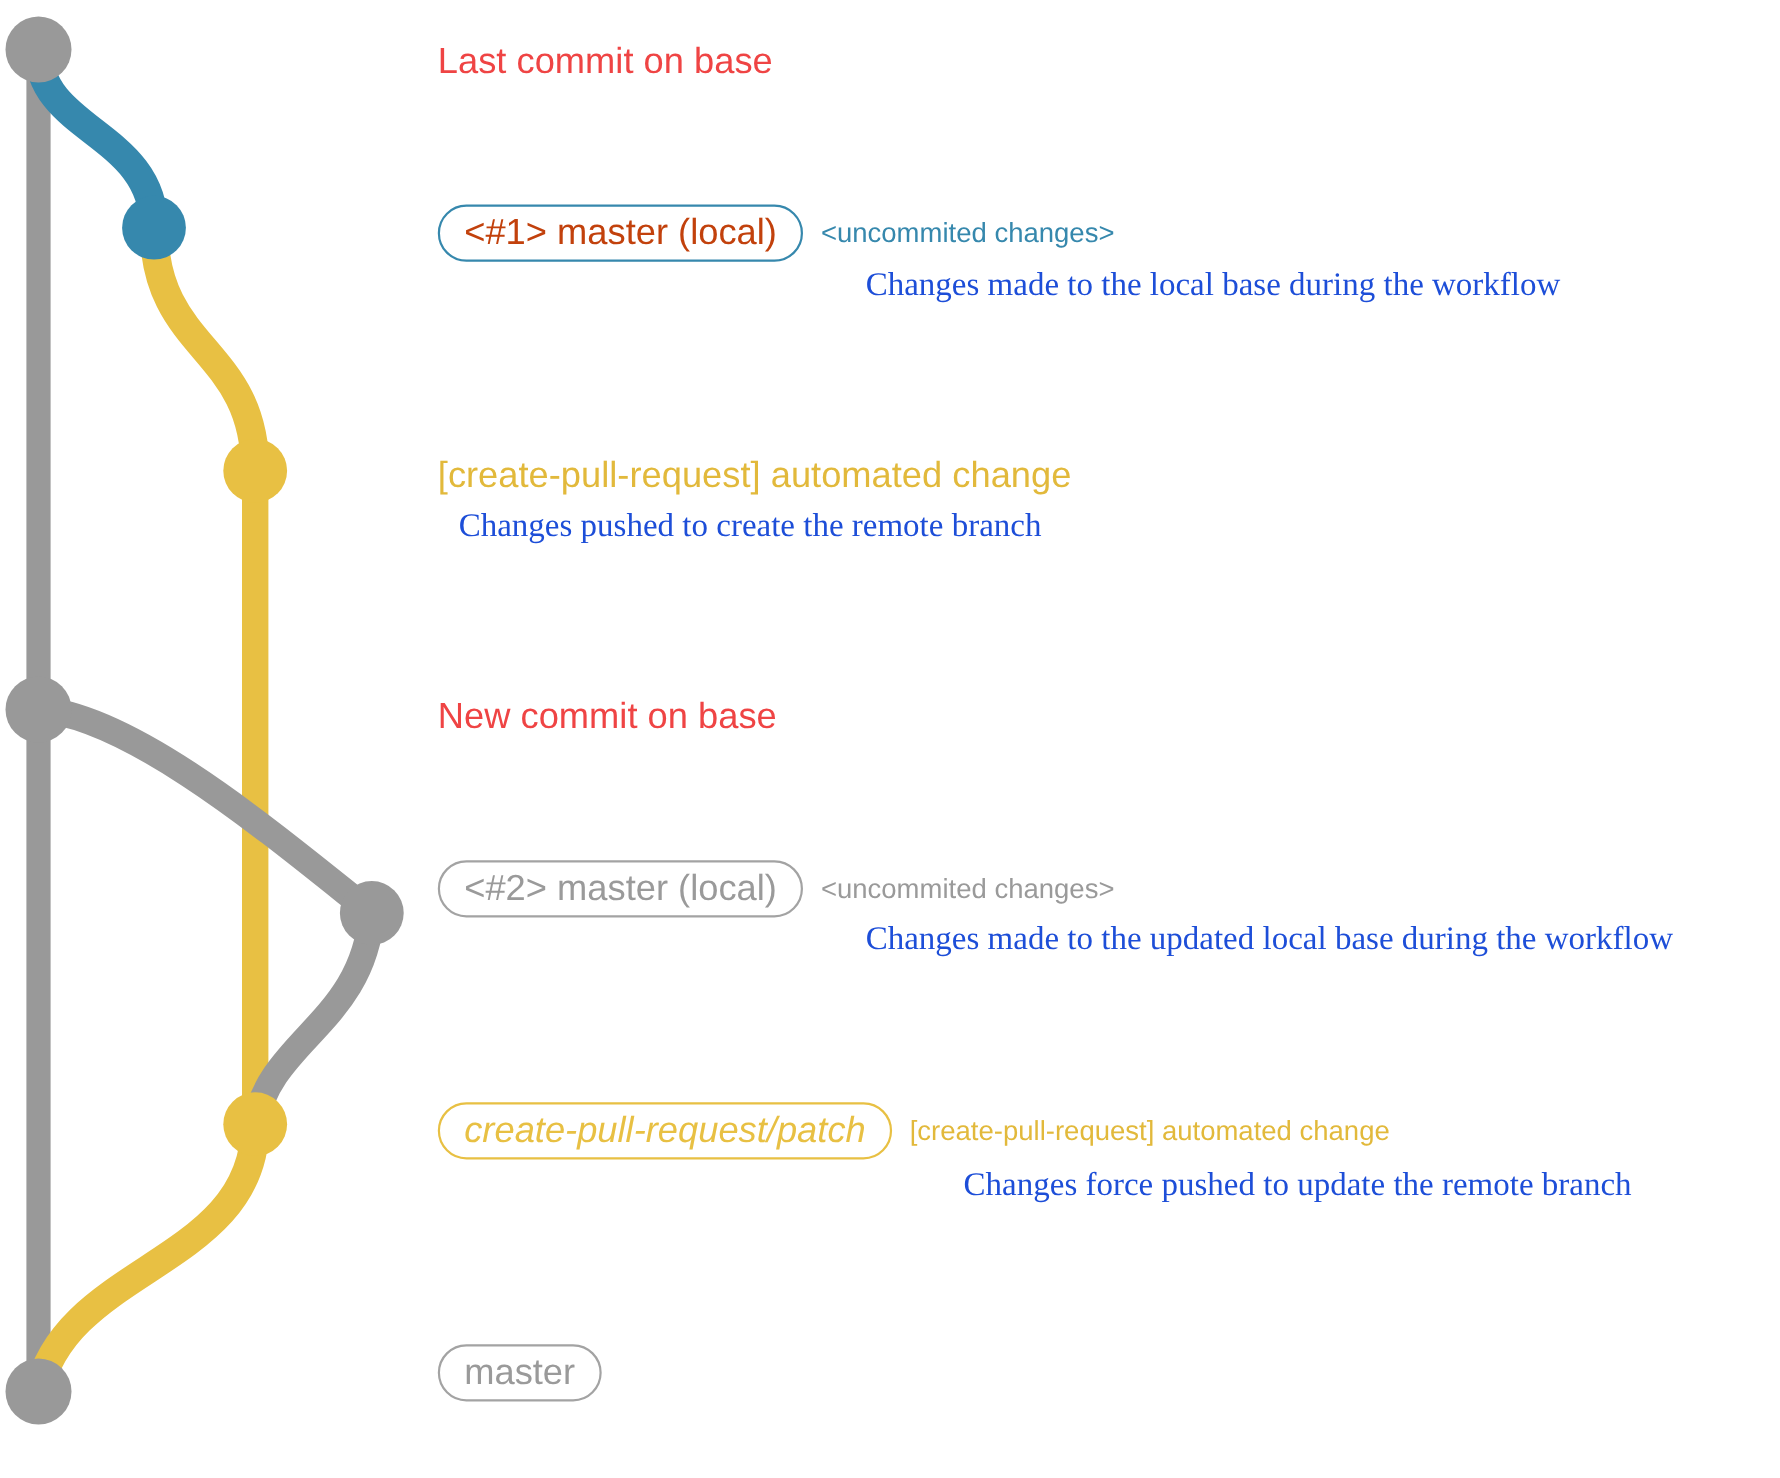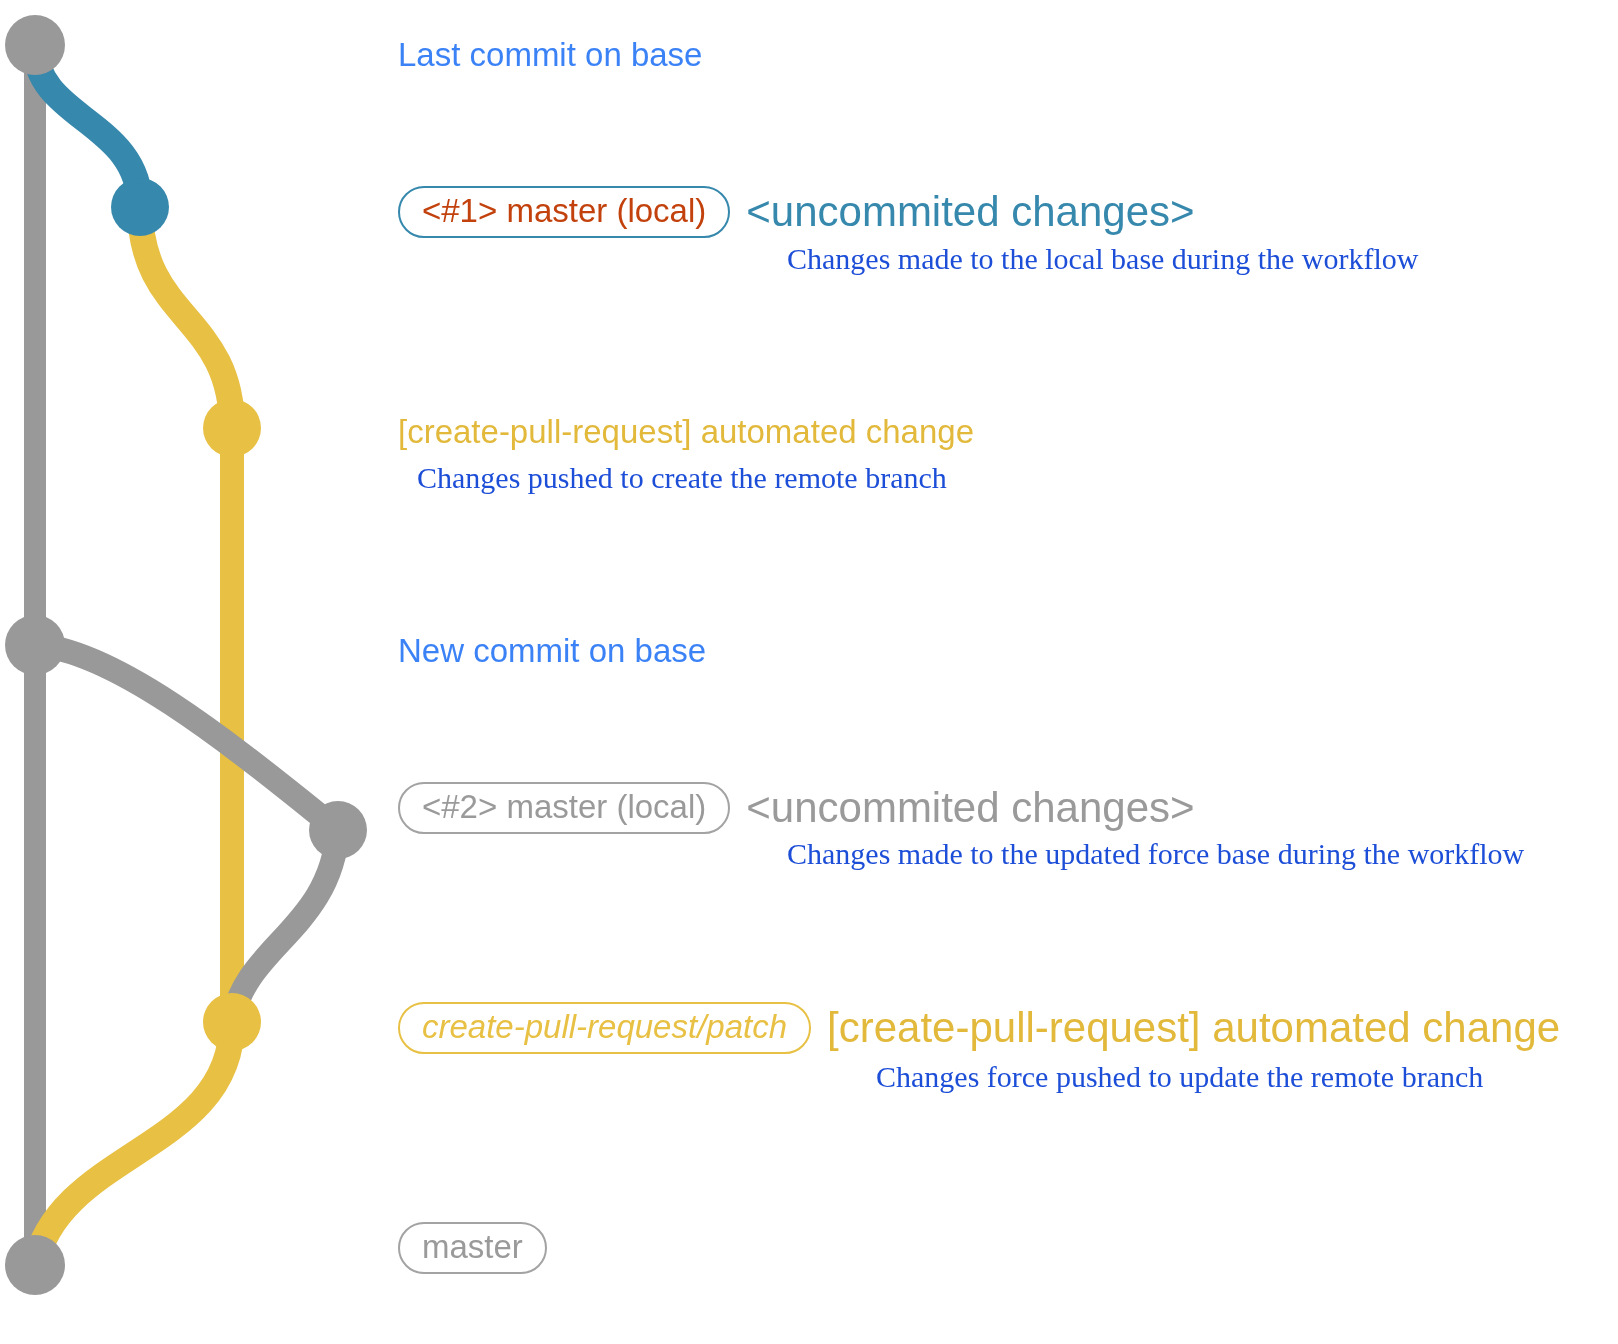--- a/index.html
+++ b/index.html
@@ -52,41 +52,41 @@
   .badge.yellow {
     border-color: #e8c043;
     color: #e8c043;
     font-style: italic;
   }
   .badge.gray {
     border-color: #a3a3a3;
     color: #9a9a9a;
   }
   .subject {
-    font-size: 42px;
+    font-size: 25px;
     line-height: 1.0;
     margin-left: 16px;
     color: #999999;
   }
   .subject.blue  { color: #3688ad; }
   .subject.yellow{ color: #e2b93b; }
   .subject.gray  { color: #9a9a9a; }
   .desc {
     position: absolute;
     font-family: "Liberation Serif", serif;
     font-size: 30px;
     line-height: 1.0;
     color: #1d4ed8;
     white-space: nowrap;
   }
   .plain-label {
     position: absolute;
     font-size: 33px;
     line-height: 1.0;
-    color: #3b82f6;
+    color: #ef4444;
     white-space: nowrap;
   }
   .plain-label.yellow { color: #e2b93b; }
 </style>
 </head>
 <body>
 
 <div id="graph-layer">
   <svg width="420" height="1344" viewBox="0 0 420 1344">
 
@@ -126,21 +126,21 @@
 
   <div class="plain-label yellow" style="left:398px; top:415px;">[create-pull-request] automated change</div>
   <div class="desc" style="left:417px; top:463px;">Changes pushed to create the remote branch</div>
 
   <div class="plain-label" style="left:398px; top:634px;">New commit on base</div>
 
   <div class="row" style="left:398px; top:782px;">
     <span class="badge gray">&lt;#2&gt; master (local)</span>
     <span class="subject gray">&lt;uncommited changes&gt;</span>
   </div>
-  <div class="desc" style="left:787px; top:839px;">Changes made to the updated force base during the workflow</div>
+  <div class="desc" style="left:787px; top:839px;">Changes made to the updated local base during the workflow</div>
 
   <div class="row" style="left:398px; top:1002px;">
     <span class="badge yellow">create-pull-request/patch</span>
     <span class="subject yellow">[create-pull-request] automated change</span>
   </div>
   <div class="desc" style="left:876px; top:1062px;">Changes force pushed to update the remote branch</div>
 
   <div class="row" style="left:398px; top:1222px;">
     <span class="badge gray">master</span>
   </div>

